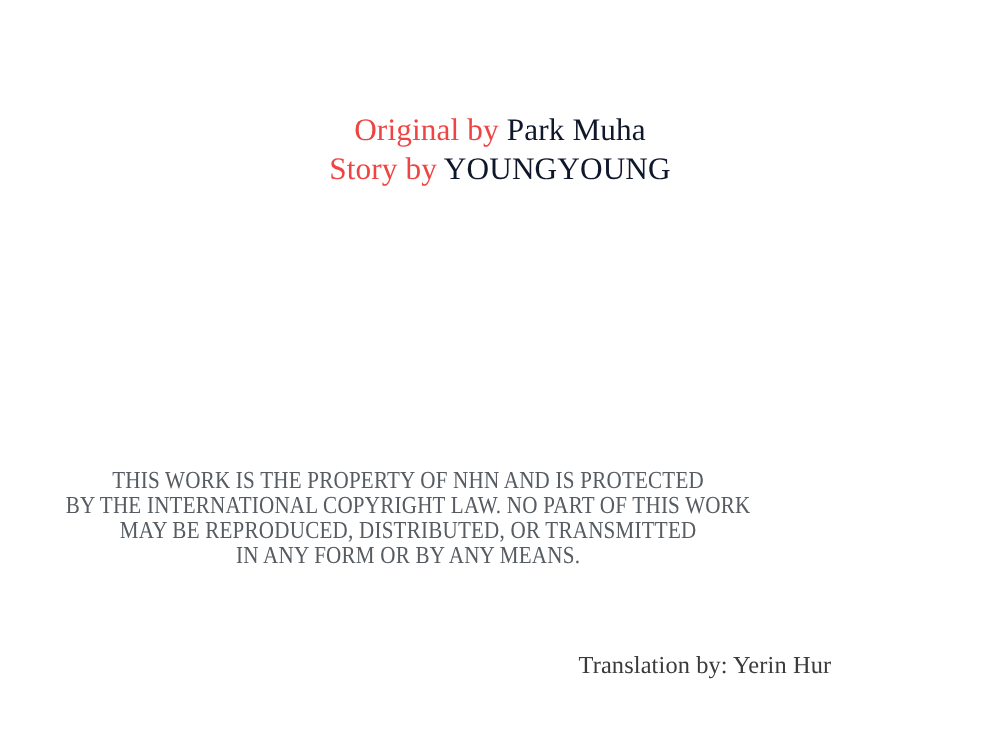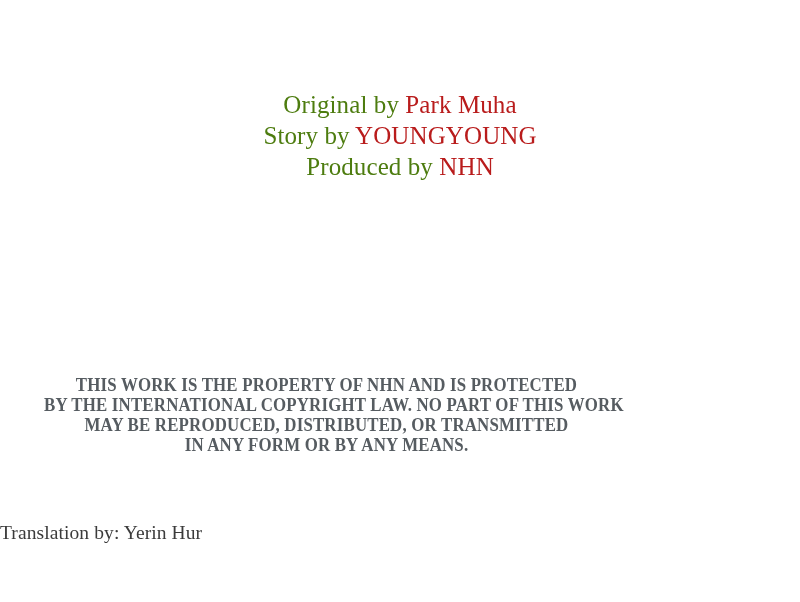--- a/index.html
+++ b/index.html
@@ -36,35 +36,34 @@
     display: block;
     width: 100%;
     height: 31px;
     line-height: 31px;
     font-size: 25px;
     white-space: nowrap;
     letter-spacing: 0.1px;
   }
 
   .credit-role {
-    color: #4d7c0f;
+    color: #ef4444;
   }
 
   .credit-name {
-    color: #b91c1c;
+    color: #0f172a;
   }
 
   
   #copyright-block {
     position: absolute;
     left: 0;
     top: 375px;
     width: 653px;
     text-align: center;
-    font-weight: bold;
   }
 
   .copyright-line {
     display: block;
     width: 100%;
     height: 20px;
     line-height: 20px;
     font-size: 19.5px;
     color: #565c61;
     white-space: nowrap;
@@ -72,21 +71,21 @@
     transform-origin: center center;
     letter-spacing: 0.2px;
   }
 
   
   #translation-note {
     position: absolute;
     left: 0;
     top: 520px;
     width: 665px;
-    text-align: left;
+    text-align: right;
   }
 
   .translation-text {
     display: inline-block;
     font-size: 19.5px;
     line-height: 26px;
     color: #3b3b3b;
     white-space: nowrap;
     letter-spacing: 0.1px;
   }
@@ -104,23 +103,20 @@
 
 
 
     <div class="credit-line">
       <span class="credit-role">Story by </span><span class="credit-name">YOUNGYOUNG</span>
     </div>
 
 
 
 
-    <div class="credit-line">
-      <span class="credit-role">Produced by </span><span class="credit-name">NHN</span>
-    </div>
 
   </div>
 
   <div id="copyright-block">
     <div class="copyright-line">THIS WORK IS THE PROPERTY OF NHN AND IS PROTECTED</div>
     <div class="copyright-line">BY THE INTERNATIONAL COPYRIGHT LAW. NO PART OF THIS WORK</div>
     <div class="copyright-line">MAY BE REPRODUCED, DISTRIBUTED, OR TRANSMITTED</div>
     <div class="copyright-line">IN ANY FORM OR BY ANY MEANS.</div>
   </div>
 

